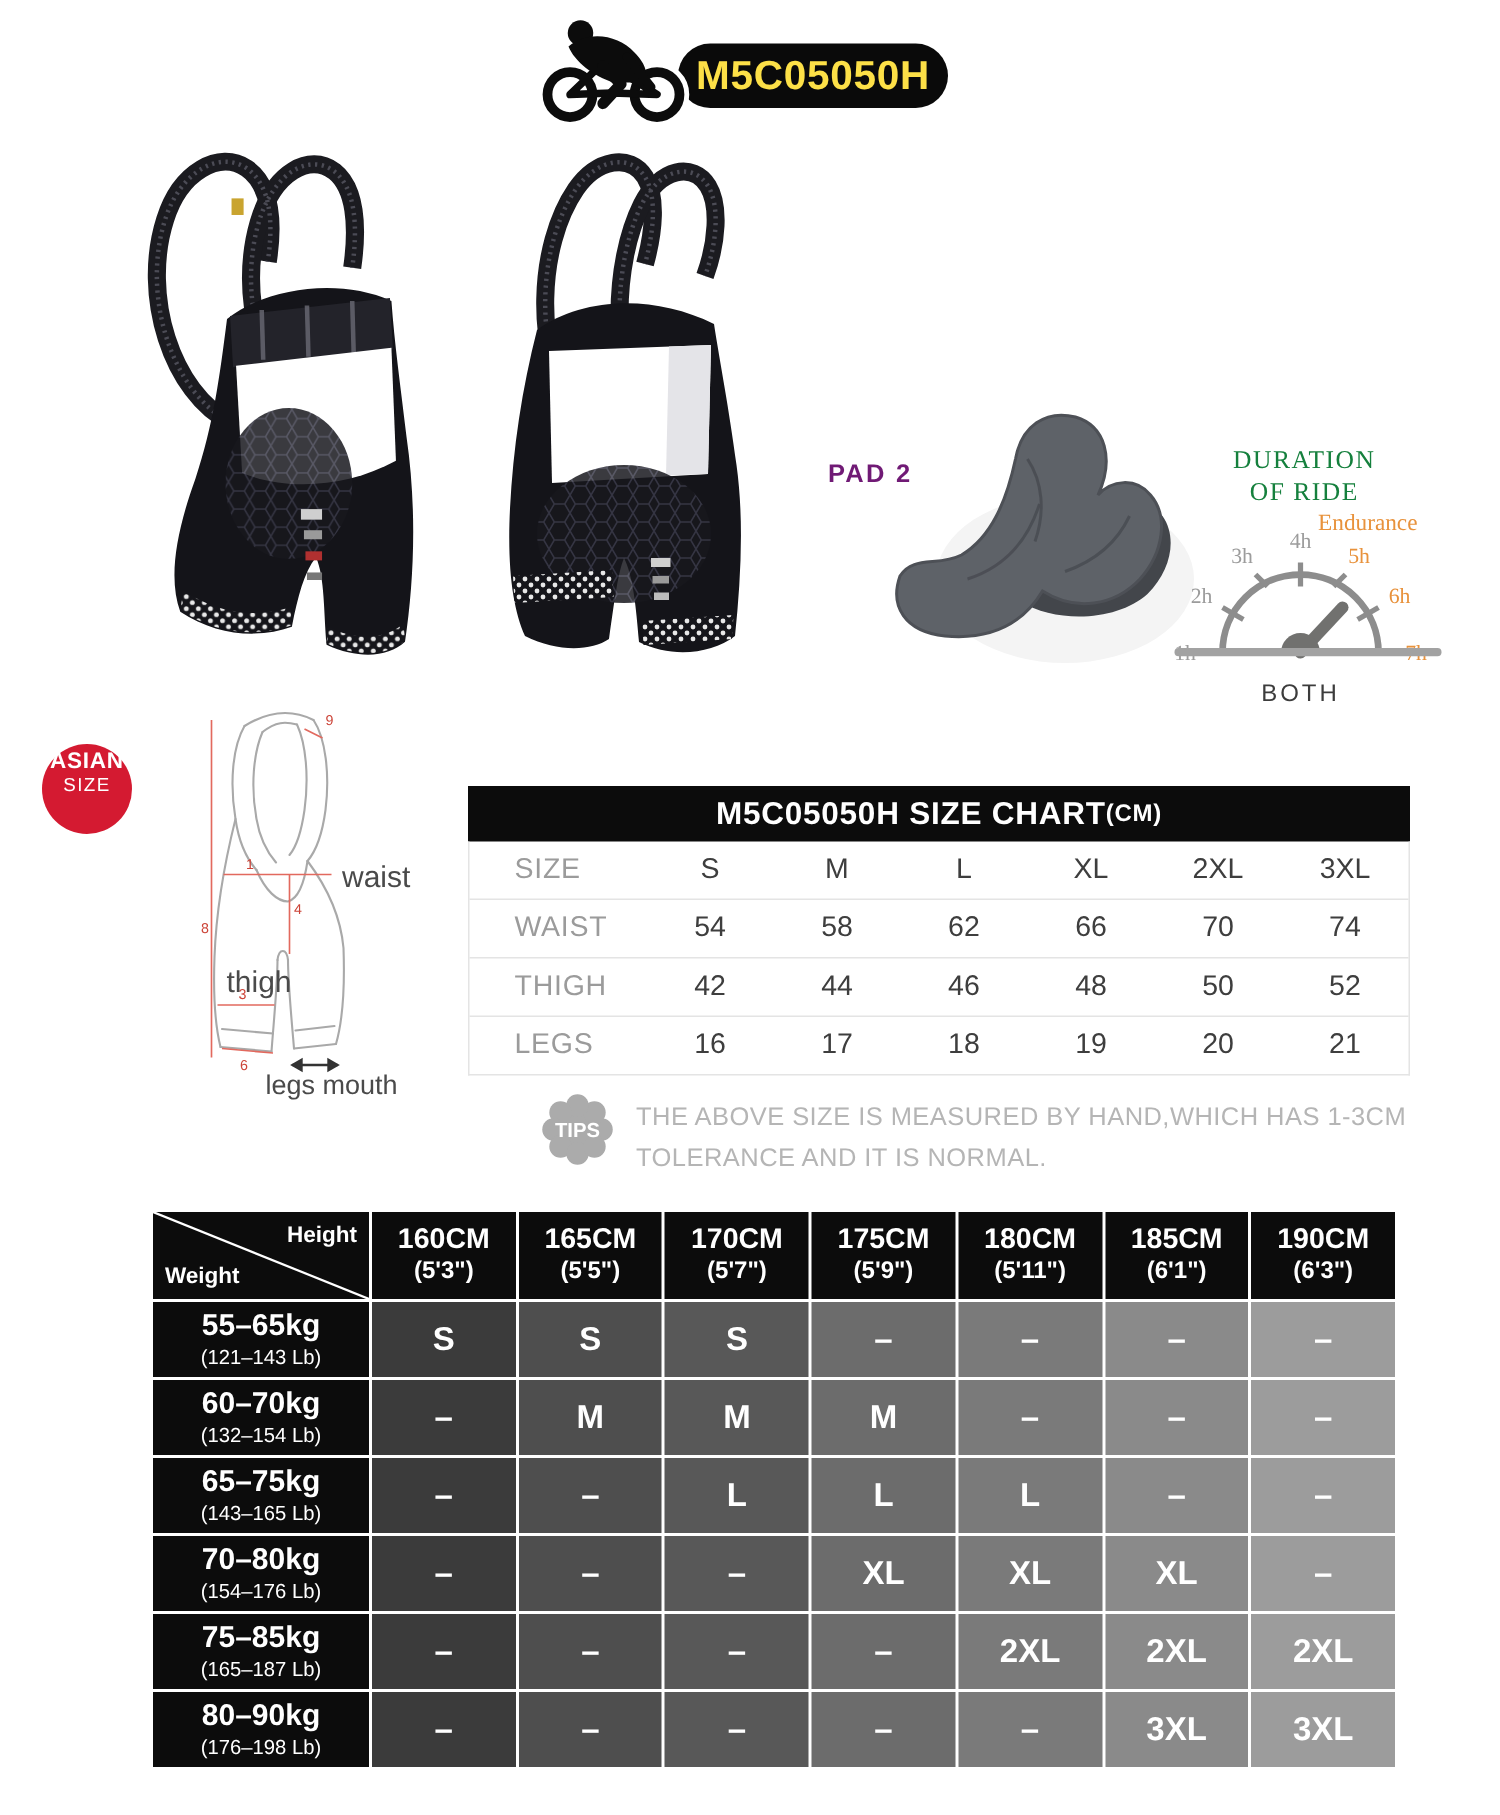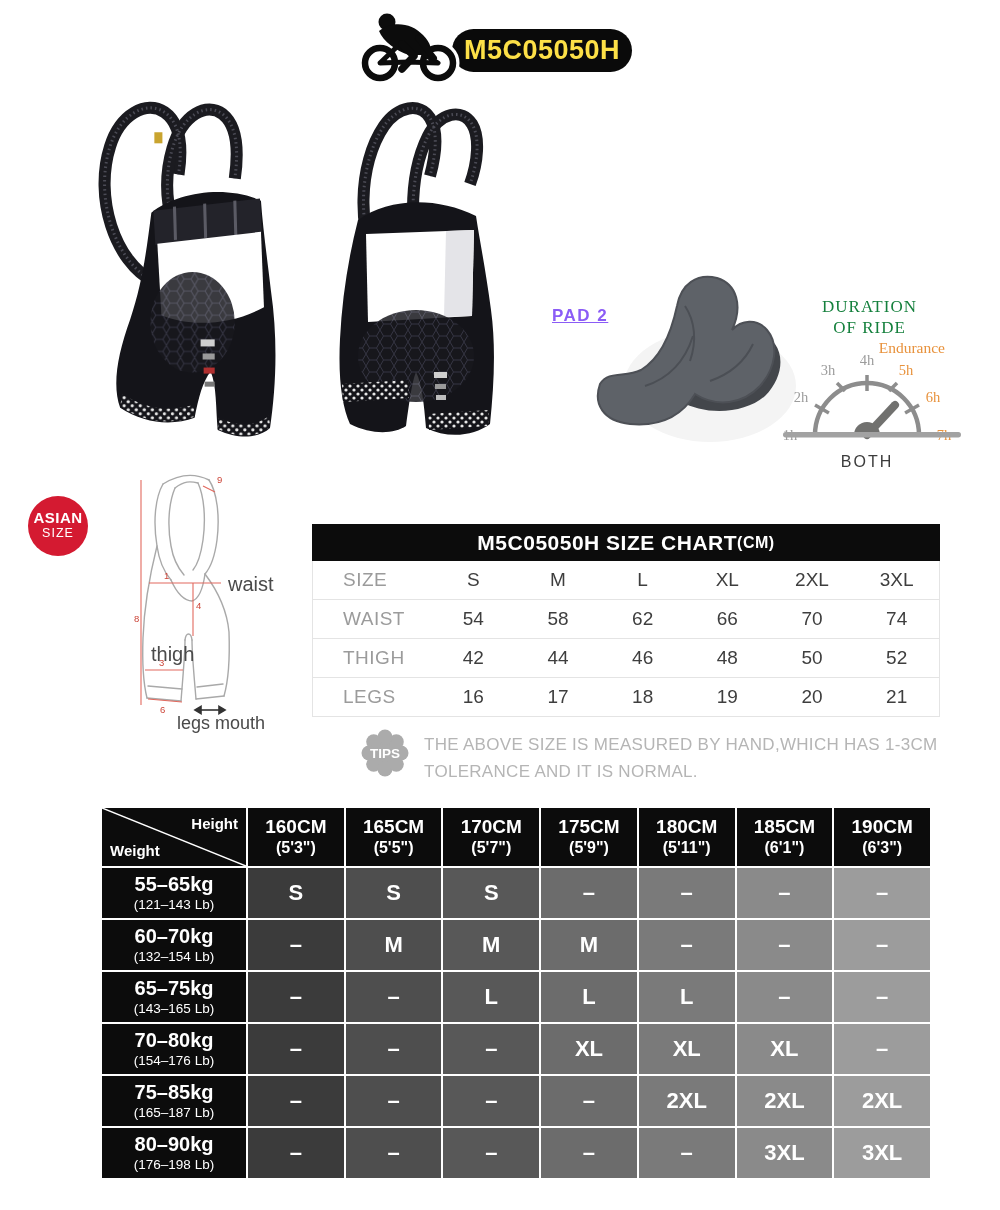--- a/index.html
+++ b/index.html
@@ -6,28 +6,28 @@
   .page{position:relative;width:1000px;height:1210px;background:#ffffff;
         font-family:"Liberation Sans",sans-serif;overflow:hidden;}
   .abs{position:absolute;}
 
   
   .logo-pill{left:452px;top:29px;width:180px;height:43px;background:#0a0a0a;border-radius:22px;
              color:#fde047;font-size:27px;font-weight:bold;letter-spacing:.5px;text-align:center;line-height:43px;}
   .logo-icon{left:356px;top:10px;}
 
   
-  .pad-label{left:552px;top:306px;font-size:17px;font-weight:600;color:#8b5cf6;letter-spacing:1.5px;text-decoration:underline;}
+  .pad-label{left:552px;top:306px;font-size:17px;font-weight:600;color:#701a75;letter-spacing:1.5px;}
   .duration-title{left:787px;top:296px;width:165px;text-align:center;
                   font-family:"Liberation Serif",serif;font-size:17px;line-height:21px;
                   color:#15803d;letter-spacing:1px;}
 
   
   .asian{left:28px;top:496px;width:60px;height:60px;border-radius:50%;background:#d41a31;color:#fff;text-align:center;}
-  .asian-l1{margin-top:13px;font-size:15px;font-weight:bold;letter-spacing:.5px;}
+  .asian-l1{margin-top:3px;font-size:15px;font-weight:bold;letter-spacing:.5px;}
   .asian-l2{font-size:12.5px;letter-spacing:1px;}
 
   
   .size-chart{left:312px;top:524px;width:628px;}
   .sc-header{height:37px;background:#0c0c0c;color:#fff;display:flex;align-items:center;justify-content:center;
              font-weight:bold;font-size:21px;letter-spacing:.5px;}
   .sc-unit{font-size:16px;}
   .sc-body{border:1px solid #e4e4e4;border-top:none;}
   .sc-row{display:grid;grid-template-columns:118px repeat(6,1fr);height:38px;align-items:center;
           font-size:19px;color:#3e3e3e;border-top:1px solid #e4e4e4;}

